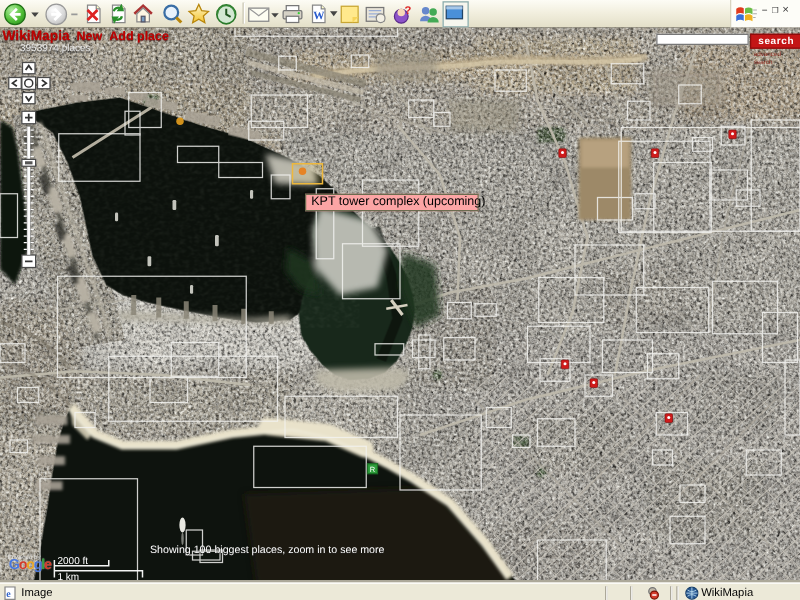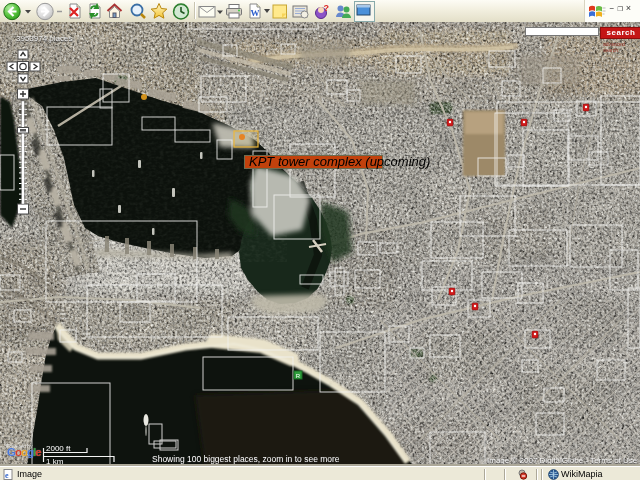--- a/index.html
+++ b/index.html
@@ -6,22 +6,22 @@
 #tbwhite{position:absolute;left:584px;top:0;width:56px;height:22px;background:#fdfdf8;border-left:1px solid #d8d4c0;}
 .ico{position:absolute;top:2px;}
 #statusbar{position:absolute;left:0;top:466px;width:640px;height:14px;background:#ece9d8;border-top:1px solid #fff;box-shadow:0 -2px 0 #aca899;font-size:9px;color:#000;}
 .sep{position:absolute;top:2px;width:1px;height:11px;background:#aca899;border-right:1px solid #fff;}
 #map{position:absolute;left:0;top:22px;width:640px;height:444px;overflow:hidden;}
 #wmlogo{position:absolute;left:2px;top:1px;color:#c00000;font-weight:bold;font-size:10px;text-shadow:0 1px 1px rgba(60,0,0,.8);letter-spacing:0;}
 #wmlogo b{font-size:11px;}
 #wmcount{position:absolute;left:16px;top:12px;color:#e8e8e8;font-size:8px;text-shadow:0 1px 1px #333;}
 #srch{position:absolute;left:525px;top:5px;width:72px;height:7px;background:#fff;border:1px solid #777;}
 #sbtn{position:absolute;left:600px;top:4.5px;width:40px;height:10px;background:#c41616;border:1px solid #8e0c0c;color:#fff;font-size:8px;font-weight:bold;text-align:center;line-height:10px;letter-spacing:0.5px;}
-#tooltip{position:absolute;left:244px;top:133px;width:133px;height:12px;background:#c2410c;border:1px solid #6b6b4f;font-size:13px;line-height:12px;padding-left:4px;color:#000;white-space:nowrap;font-style:italic;}
-#showing{position:absolute;left:120px;top:432px;color:#fff;font-size:8.5px;text-shadow:0 1px 1px #222;margin-left:32px;}
+#tooltip{position:absolute;left:244px;top:133px;width:133px;height:12px;background:#fca5a5;border:1px solid #6b6b4f;font-size:10px;line-height:12px;padding-left:4px;color:#000;white-space:nowrap;}
+#showing{position:absolute;left:120px;top:412px;color:#fff;font-size:8.5px;text-shadow:0 1px 1px #222;}
 #attrib{position:absolute;left:487px;top:434px;color:#f4f4f4;font-size:8px;text-shadow:0 1px 1px #444;}
 .gl{font-weight:bold;font-size:11.5px;}
 #glogo{position:absolute;left:7px;top:420px;text-shadow:0 0 1px rgba(255,255,255,.6);letter-spacing:-1px;}
 #pby{position:absolute;left:6px;top:421px;font-size:5px;color:#ddd;}
 </style></head><body>
 <div id="page">
 <div id="toolbar">
       <svg class="ico" style="left:3px" width="30" height="19" viewBox="0 0 30 19">
         <defs>
           <radialGradient id="gb" cx="0.35" cy="0.3" r="0.9">
@@ -493,26 +493,25 @@
           <rect x="20" y="129" width="6" height="2.5" fill="#555"></rect>
 </g>
 <g stroke="#fff" stroke-width="1.2" fill="none" opacity="0.95">
 <path d="M 43.5,448 L 43.5,462"></path>
           <path d="M 43.5,452.5 L 87,452.5 L 87,448"></path>
           <path d="M 43.5,456.5 L 114,456.5 M 114,456 L 114,462"></path>
 </g>
 <text x="46" y="451" font-size="8" fill="#fff" font-family="Liberation Sans">2000 ft</text>
 <text x="46" y="464" font-size="8" fill="#fff" font-family="Liberation Sans">1 km</text>
 </svg>
-<div style="position:absolute;left:603px;top:19px;color:#8b1a12;font-size:5px;opacity:.9">advanced search</div>
+<div style="position:absolute;left:603px;top:19px;color:#8b1a12;font-size:5px;opacity:.9">advanced search</div><div id="wmlogo"><b>WikiMapia</b> &nbsp;<span style="font-size:10px">New</span> &nbsp;<span style="font-size:10px">Add&nbsp;place</span></div>
 <div id="wmcount">3953974 places</div>
 <div id="srch"></div><div id="sbtn">search</div>
 <div id="tooltip">KPT tower complex (upcoming)</div>
 <div id="showing">Showing 100 biggest places, zoom in to see more</div>
-<div id="attrib">Image © 2007 DigitalGlobe - Terms of Use</div>
 <div id="pby">Powered by</div>
 <div id="glogo"><span class="gl" style="color:#4776dc">G</span><span class="gl" style="color:#d43b2a">o</span><span class="gl" style="color:#e8a524">o</span><span class="gl" style="color:#4776dc">g</span><span class="gl" style="color:#339e3f">l</span><span class="gl" style="color:#d43b2a">e</span></div>
 </div>
 <div id="statusbar">
 <svg style="position:absolute;left:3px;top:2px" width="11" height="11" viewBox="0 0 11 11">
         <rect x="1" y="0.5" width="8" height="10" fill="#fff" stroke="#888"></rect>
         <text x="2" y="8.5" font-size="8" fill="#36c" font-weight="bold" font-family="Liberation Serif">e</text>
       </svg>
 <div style="position:absolute;left:17px;top:2px">Image</div>
 <div class="sep" style="left:484px"></div>

